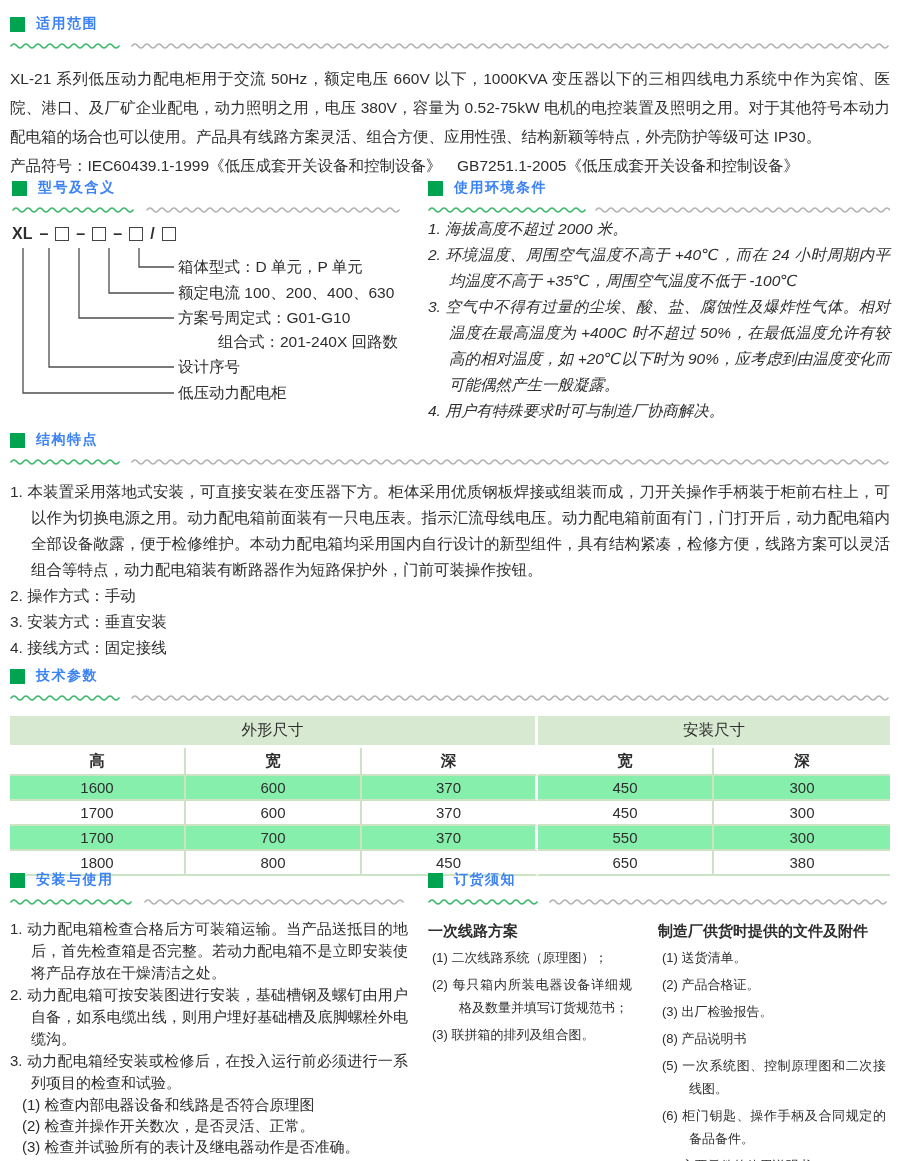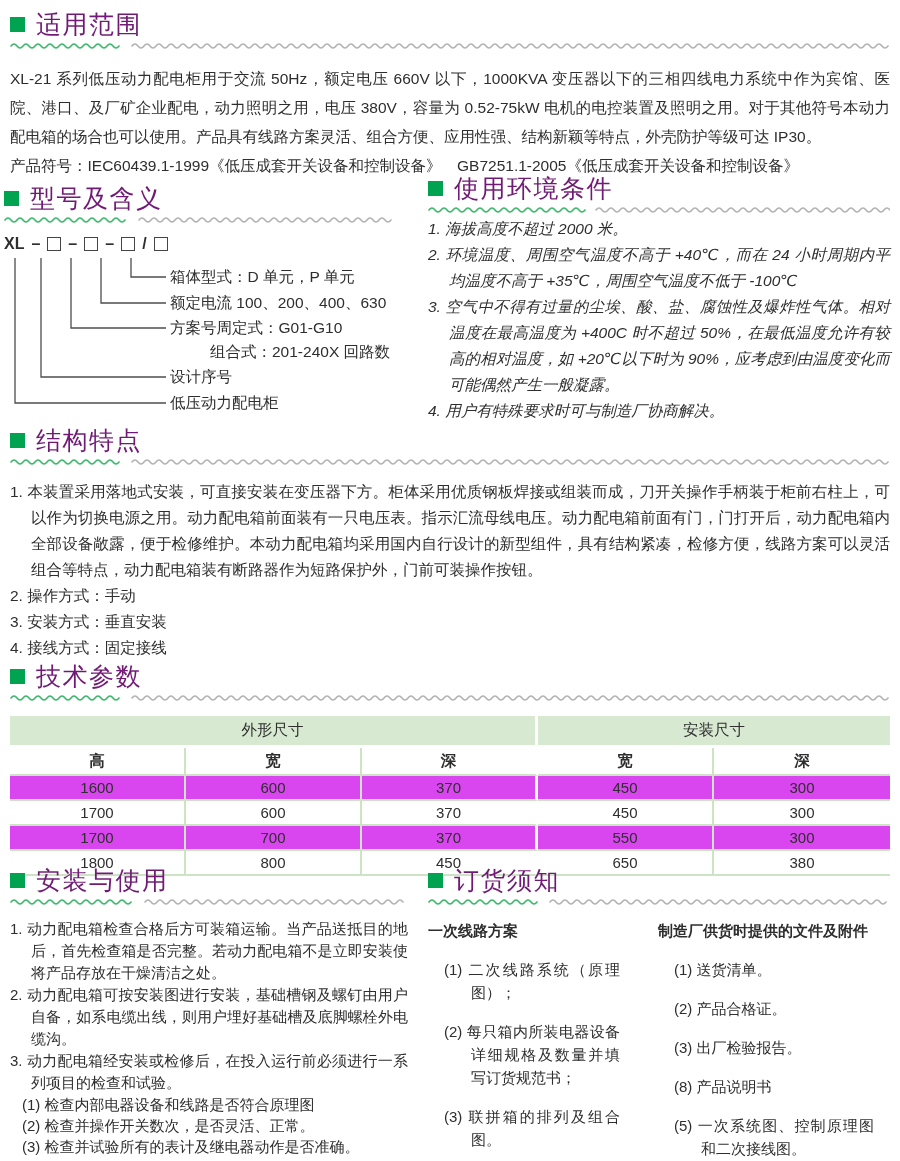--- a/index.html
+++ b/index.html
@@ -6,21 +6,21 @@
   body{
     width:900px;height:1161px;position:relative;overflow:hidden;
     background:#ffffff;
     font-family:"Liberation Sans","DejaVu Sans",sans-serif;
     color:#2e2e2e;
     -webkit-font-smoothing:antialiased;
   }
   .section{position:absolute;}
   .section-header{display:flex;align-items:center;gap:11px;height:24px;}
   .sq{width:15px;height:15px;flex:0 0 15px;}
-  .section-title{font-size:25px;font-weight:400;color:#701a75;letter-spacing:1.5px;white-space:nowrap;}
+  .section-title{font-size:14px;font-weight:700;color:#3b82f6;letter-spacing:1.5px;white-space:nowrap;}
   .wavebar{display:flex;align-items:center;gap:9px;height:12px;margin-top:4px;}
   svg.wave{height:12px;display:block;flex:0 0 auto;}
   svg.wave.gray{flex:1 1 auto;width:10px;}
   .section-body{margin-top:10px;}
   p{margin:0;}
   .para{font-size:15.5px;font-weight:500;line-height:29px;text-align:justify;}
   .num-item{font-size:15.5px;font-weight:500;line-height:26px;padding-left:21px;text-indent:-21px;text-align:justify;margin:0;}
   .tight .num-item{font-size:15px;line-height:22px;}
   .sub-item{font-size:15px;font-weight:500;line-height:21px;padding-left:40px;text-indent:-28px;margin:0;}
   
@@ -33,26 +33,26 @@
   table.specs{width:880px;border-collapse:separate;border-spacing:0;table-layout:fixed;margin-top:12px;}
   table.specs th,table.specs td{font-weight:500;text-align:center;padding:0;}
   tr.t-group th{background:#d7e9d0;height:29px;font-size:15.5px;border-bottom:3px solid #ffffff;}
   tr.t-group th.gdiv{border-right:3px solid #ffffff;}
   tr.t-sub th{background:#ffffff;height:26px;font-size:15.5px;font-weight:600;border-bottom:2px solid #cde4c4;}
   tr.t-sub th:not(.gdiv):not(:last-child){border-right:2px solid #cde4c4;}
   tr.t-sub th.gdiv{border-right:3px solid #ffffff;}
   tr.t-row td{height:23px;font-size:15px;border-bottom:2px solid #cde4c4;background:#ffffff;}
   tr.t-row td:not(.gdiv):not(:last-child){border-right:2px solid #cde4c4;}
   tr.t-row td.gdiv{border-right:3px solid #ffffff;}
-  tr.t-row.alt td{background:#d946ef;}
+  tr.t-row.alt td{background:#86efac;}
   
   .ord-cols{display:flex;gap:22px;}
   .ord-col{font-size:15px;}
   .ord-col .heading{font-size:15px;font-weight:600;line-height:23px;margin:0;}
-  .ord-col .o-item{font-size:15px;font-weight:500;line-height:23px;padding-left:27px;text-indent:-27px;text-align:justify;margin:16px;}
+  .ord-col .o-item{font-size:13px;font-weight:500;line-height:23px;padding-left:27px;text-indent:-27px;text-align:justify;margin:4px;}
 </style>
 </head>
 <body>
 
 <div class="section" style="left:10px;top:12px;width:880px;">
   <div class="section-header">
     <span class="sq" style="background: rgb(0, 163, 79);"></span>
     <span class="section-title">适用范围</span>
   </div>
   <div class="wavebar">
@@ -62,21 +62,21 @@
     <svg class="wave gray">
         <path d="M1 6 Q4 2 7 6 T13 6 T19 6 T25 6 T31 6 T37 6 T43 6 T49 6 T55 6 T61 6 T67 6 T73 6 T79 6 T85 6 T91 6 T97 6 T103 6 T109 6 T115 6 T121 6 T127 6 T133 6 T139 6 T145 6 T151 6 T157 6 T163 6 T169 6 T175 6 T181 6 T187 6 T193 6 T199 6 T205 6 T211 6 T217 6 T223 6 T229 6 T235 6 T241 6 T247 6 T253 6 T259 6 T265 6 T271 6 T277 6 T283 6 T289 6 T295 6 T301 6 T307 6 T313 6 T319 6 T325 6 T331 6 T337 6 T343 6 T349 6 T355 6 T361 6 T367 6 T373 6 T379 6 T385 6 T391 6 T397 6 T403 6 T409 6 T415 6 T421 6 T427 6 T433 6 T439 6 T445 6 T451 6 T457 6 T463 6 T469 6 T475 6 T481 6 T487 6 T493 6 T499 6 T505 6 T511 6 T517 6 T523 6 T529 6 T535 6 T541 6 T547 6 T553 6 T559 6 T565 6 T571 6 T577 6 T583 6 T589 6 T595 6 T601 6 T607 6 T613 6 T619 6 T625 6 T631 6 T637 6 T643 6 T649 6 T655 6 T661 6 T667 6 T673 6 T679 6 T685 6 T691 6 T697 6 T703 6 T709 6 T715 6 T721 6 T727 6 T733 6 T739 6 T745 6 T751 6 T757 6" fill="none" stroke="#b3b3b3" stroke-width="1.6" stroke-linecap="round"></path>
       </svg>
   </div>
   <div class="section-body" style="margin-top:12px;">
     <p class="para">XL-21 系列低压动力配电柜用于交流 50Hz，额定电压 660V 以下，1000KVA 变压器以下的三相四线电力系统中作为宾馆、医院、港口、及厂矿企业配电，动力照明之用，电压 380V，容量为 0.52-75kW 电机的电控装置及照明之用。对于其他符号本动力配电箱的场合也可以使用。产品具有线路方案灵活、组合方便、应用性强、结构新颖等特点，外壳防护等级可达 IP30。</p>
     <p class="para">产品符号：IEC60439.1-1999《低压成套开关设备和控制设备》　GB7251.1-2005《低压成套开关设备和控制设备》</p>
   </div>
 </div>
 
-<div class="section" style="left:4px;top:176px;width:392px;margin-top:10px;">
+<div class="section" style="left:12px;top:176px;width:392px;">
   <div class="section-header">
     <span class="sq" style="background: rgb(0, 163, 79);"></span>
     <span class="section-title">型号及含义</span>
   </div>
   <div class="wavebar">
     <svg class="wave green" style="width:125px">
         <path d="M1 6 Q4 2 7 6 T13 6 T19 6 T25 6 T31 6 T37 6 T43 6 T49 6 T55 6 T61 6 T67 6 T73 6 T79 6 T85 6 T91 6 T97 6 T103 6 T109 6 T115 6 T121 6" fill="none" stroke="#3bb96a" stroke-width="1.6" stroke-linecap="round"></path>
       </svg>
     <svg class="wave gray">
         <path d="M1 6 Q4 2 7 6 T13 6 T19 6 T25 6 T31 6 T37 6 T43 6 T49 6 T55 6 T61 6 T67 6 T73 6 T79 6 T85 6 T91 6 T97 6 T103 6 T109 6 T115 6 T121 6 T127 6 T133 6 T139 6 T145 6 T151 6 T157 6 T163 6 T169 6 T175 6 T181 6 T187 6 T193 6 T199 6 T205 6 T211 6 T217 6 T223 6 T229 6 T235 6 T241 6 T247 6 T253 6" fill="none" stroke="#b3b3b3" stroke-width="1.6" stroke-linecap="round"></path>

